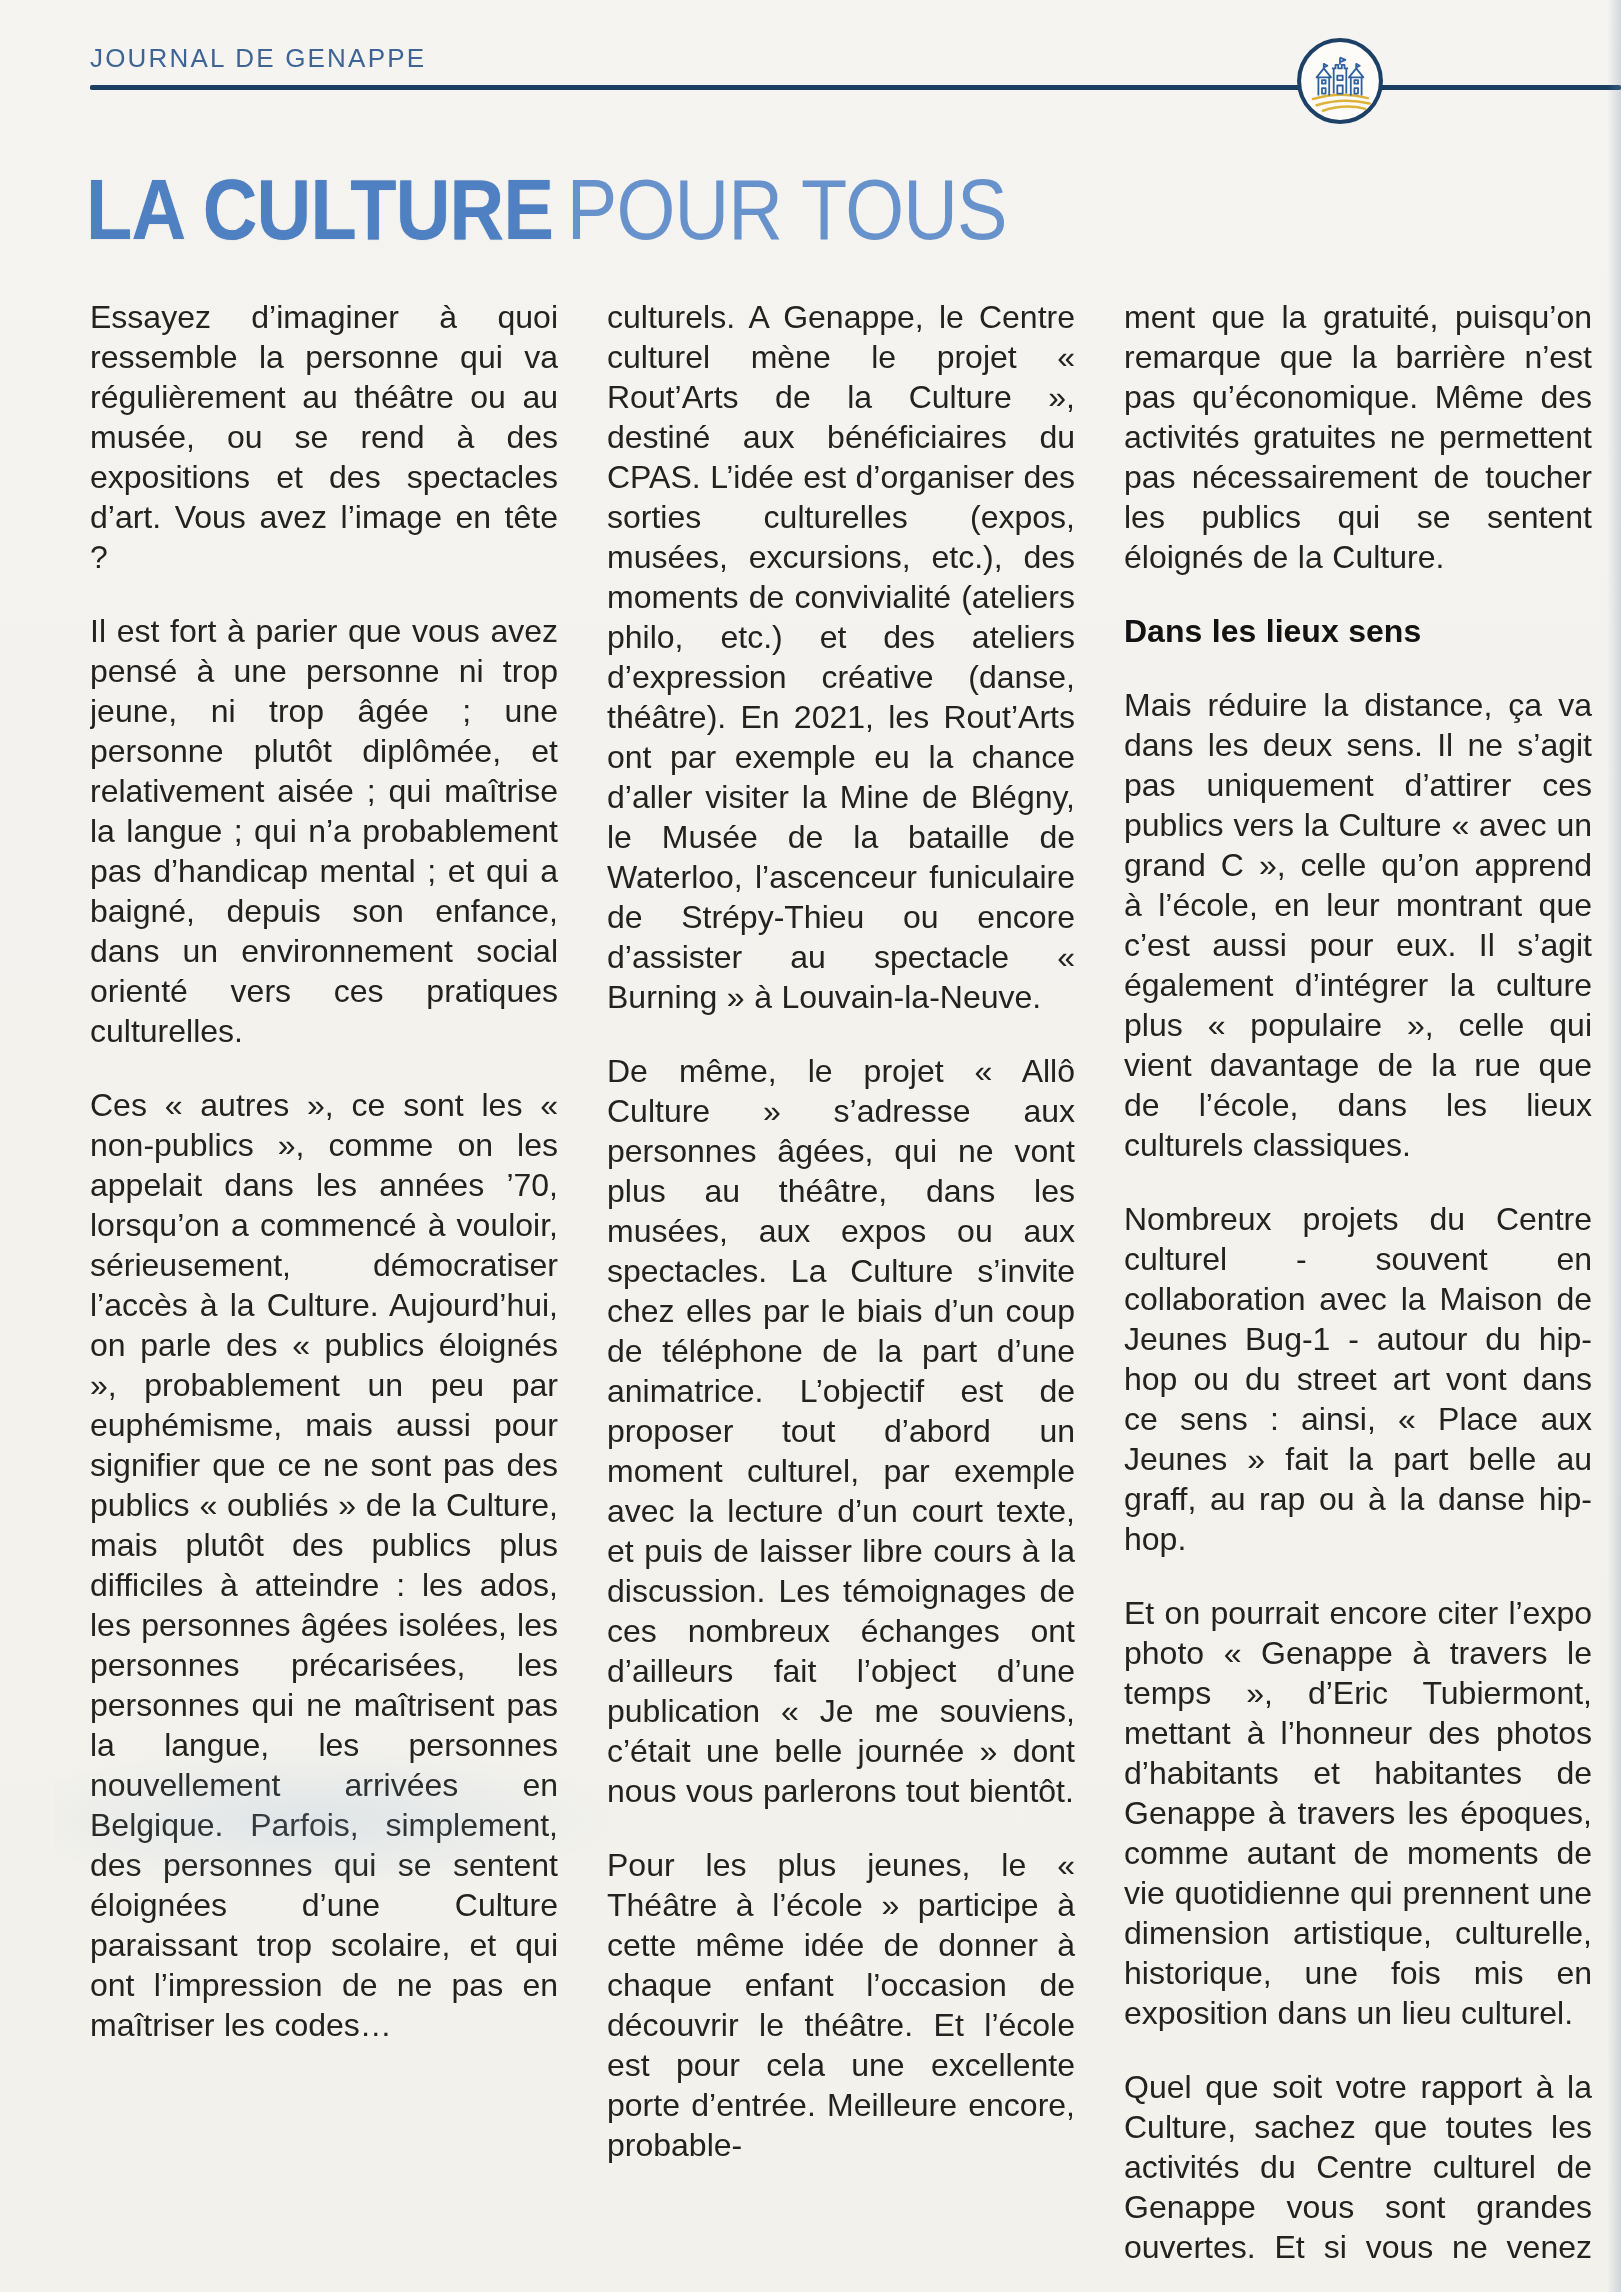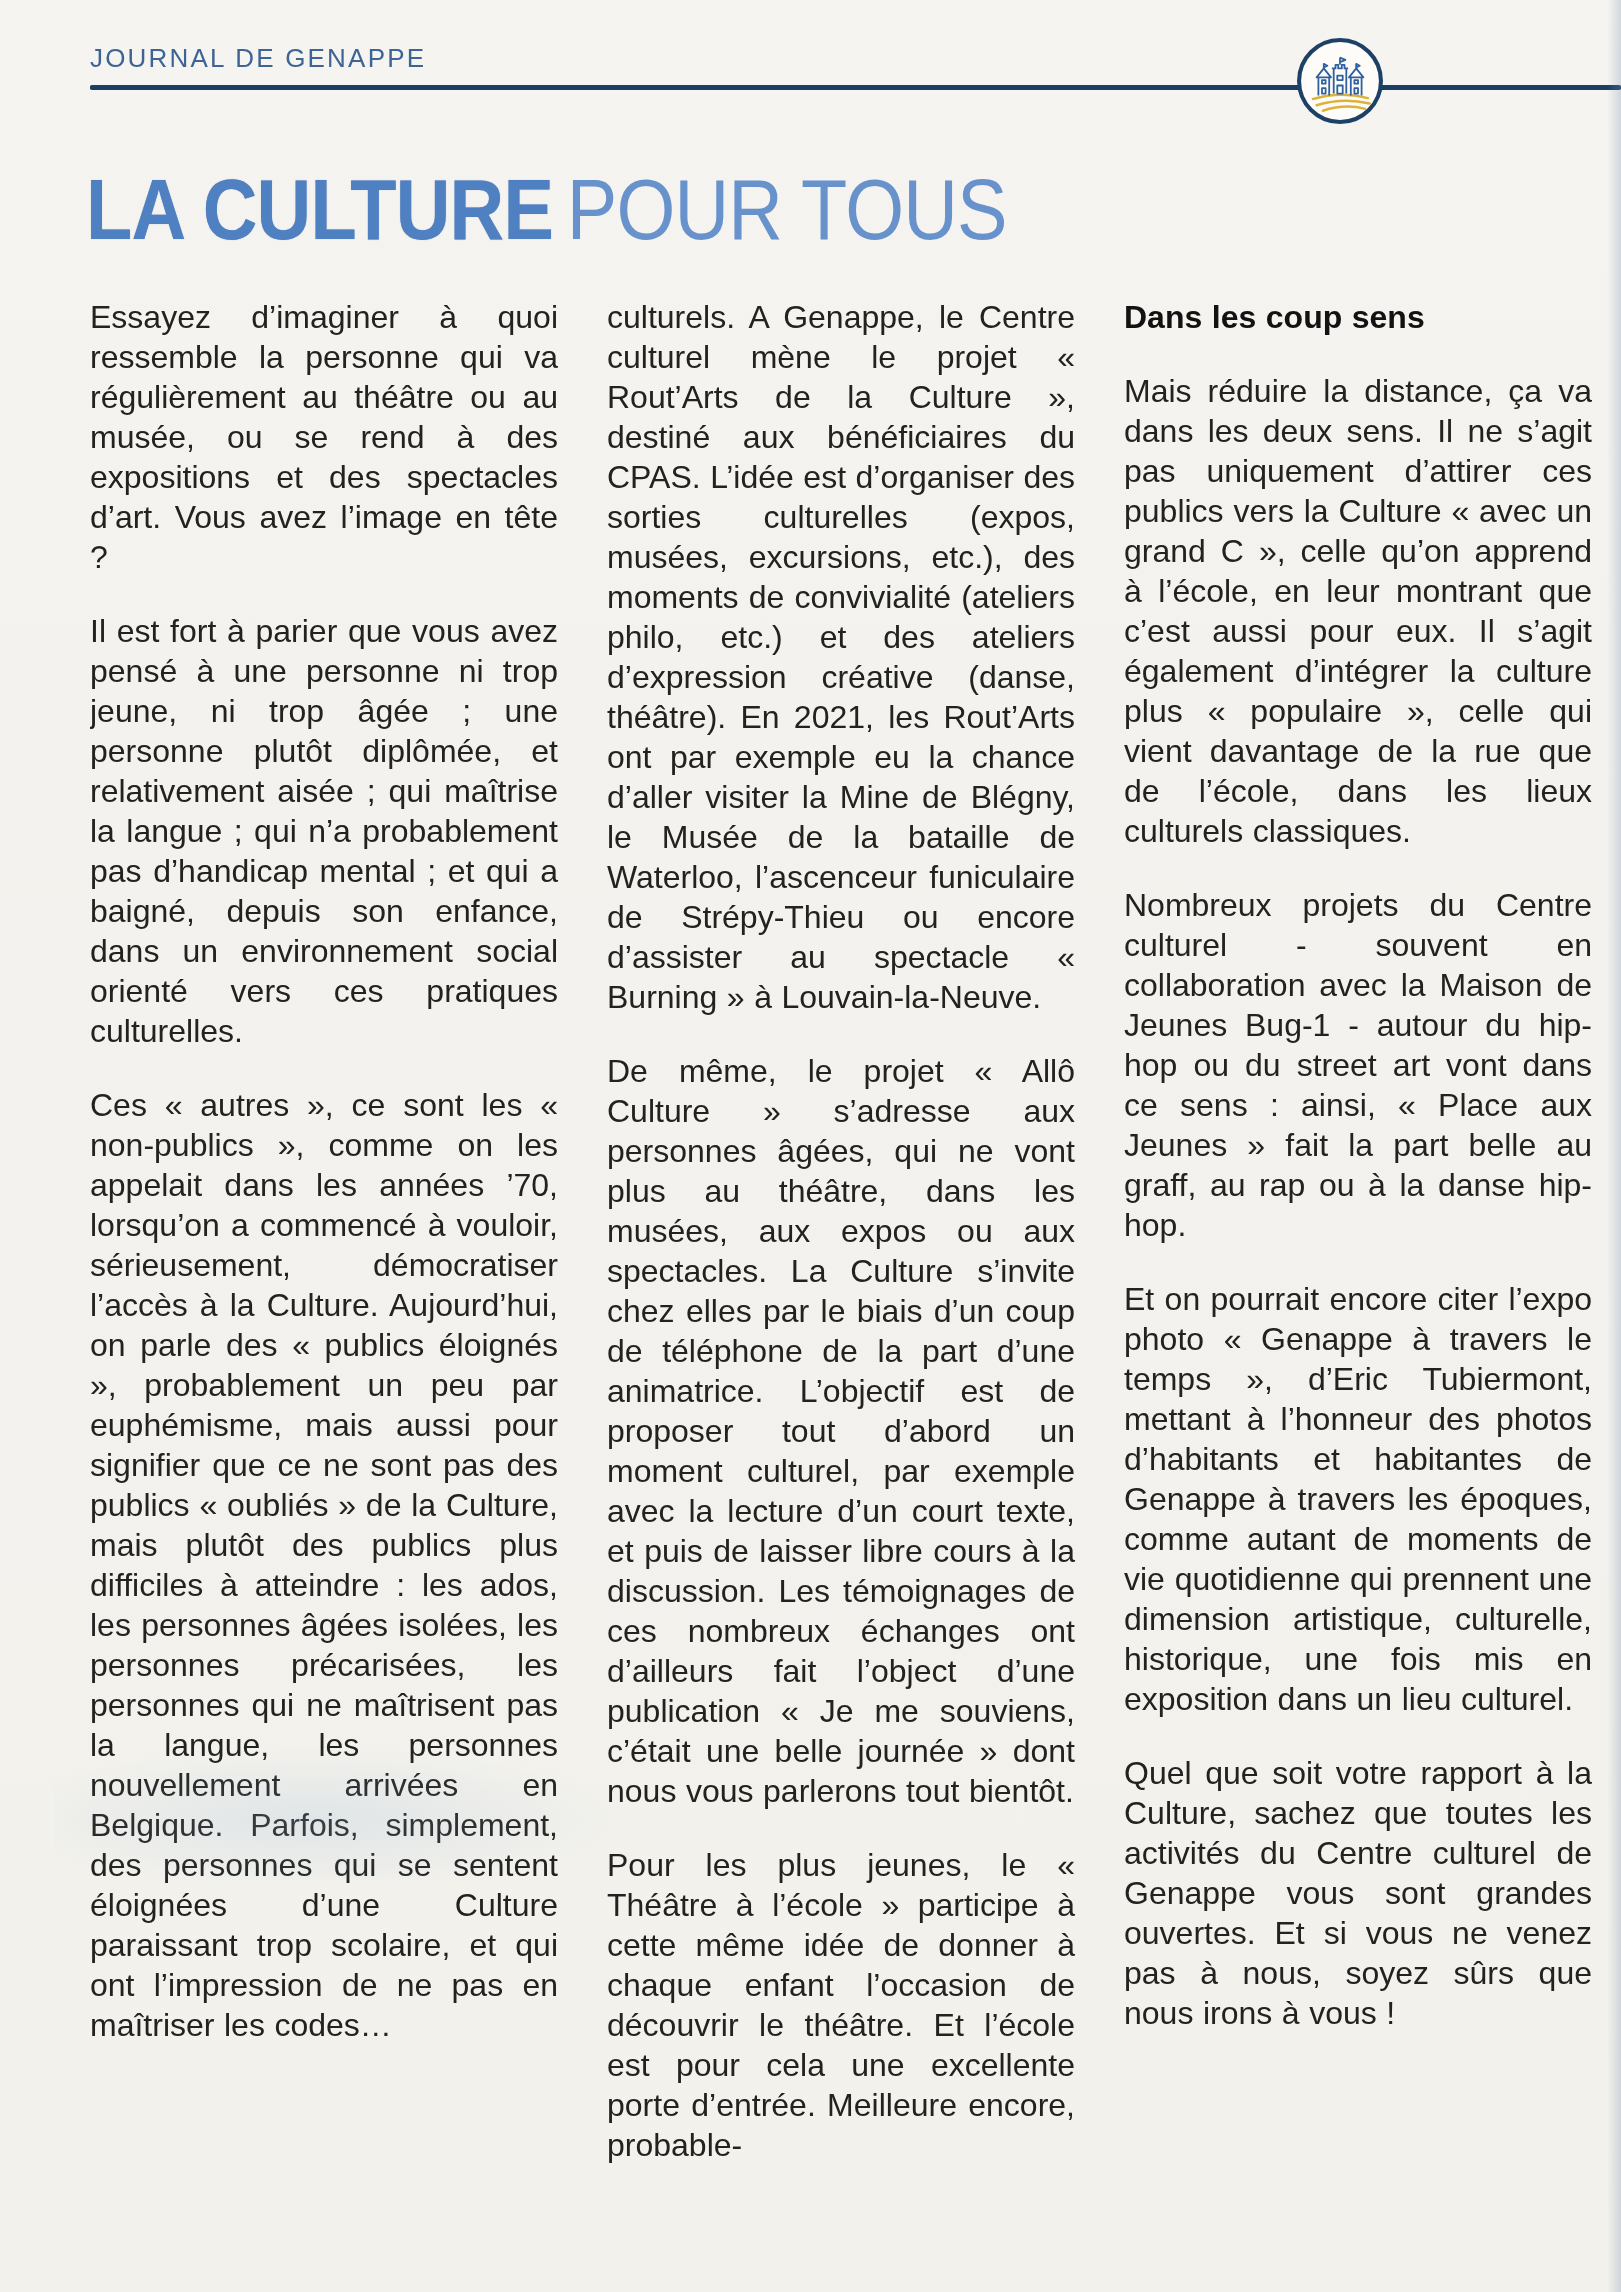--- a/index.html
+++ b/index.html
@@ -92,21 +92,22 @@
 
     </section>
 
     <section class="col">
       <p>culturels. A Genappe, le Centre culturel mène le projet « Rout’Arts de la Culture », destiné aux bénéficiaires du CPAS. L’idée est d’organiser des sorties culturelles (expos, musées, excursions, etc.), des moments de convivialité (ateliers philo, etc.) et des ateliers d’expression créative (danse, théâtre). En 2021, les Rout’Arts ont par exemple eu la chance d’aller visiter la Mine de Blégny, le Musée de la bataille de Waterloo, l’ascenceur funiculaire de Strépy-Thieu ou encore d’assister au spectacle « Burning » à Louvain-la-Neuve.</p>
       <p>De même, le projet « Allô Culture » s’adresse aux personnes âgées, qui ne vont plus au théâtre, dans les musées, aux expos ou aux spectacles. La Culture s’invite chez elles par le biais d’un coup de téléphone de la part d’une animatrice. L’objectif est de proposer tout d’abord un moment culturel, par exemple avec la lecture d’un court texte, et puis de laisser libre cours à la discussion. Les témoignages de ces nombreux échanges ont d’ailleurs fait l’object d’une publication « Je me souviens, c’était une belle journée » dont nous vous parlerons tout bientôt.</p>
       <p class="stretch-last">Pour les plus jeunes, le « Théâtre à l’école » participe à cette même idée de donner à chaque enfant l’occasion de découvrir le théâtre. Et l’école est pour cela une excellente porte d’entrée. Meilleure encore, probable-</p>
     </section>
 
     <section class="col">
-      <h2>Dans les coup sens</h2>
+      <p>ment que la gratuité, puisqu’on remarque que la barrière n’est pas qu’économique. Même des activités gratuites ne permettent pas nécessairement de toucher les publics qui se sentent éloignés de la Culture.</p>
+      <h2>Dans les lieux sens</h2>
       <p>Mais réduire la distance, ça va dans les deux sens. Il ne s’agit pas uniquement d’attirer ces publics vers la Culture « avec un grand C », celle qu’on apprend à l’école, en leur montrant que c’est aussi pour eux. Il s’agit également d’intégrer la culture plus « populaire », celle qui vient davantage de la rue que de l’école, dans les lieux culturels classiques.</p>
       <p>Nombreux projets du Centre culturel - souvent en collaboration avec la Maison de Jeunes Bug-1 - autour du hip-hop ou du street art vont dans ce sens : ainsi, « Place aux Jeunes » fait la part belle au graff, au rap ou à la danse hip-hop.</p>
       <p>Et on pourrait encore citer l’expo photo « Genappe à travers le temps », d’Eric Tubiermont, mettant à l’honneur des photos d’habitants et habitantes de Genappe à travers les époques, comme autant de moments de vie quotidienne qui prennent une dimension artistique, culturelle, historique, une fois mis en exposition dans un lieu culturel.</p>
       <p class="gap-extra">Quel que soit votre rapport à la Culture, sachez que toutes les activités du Centre culturel de Genappe vous sont grandes ouvertes. Et si vous ne venez pas à nous, soyez sûrs que nous irons à vous !</p>
     </section>
   </main>
 
   <div class="scan-smudge"></div>
   <div class="scan-edge-right"></div>
 </div>

